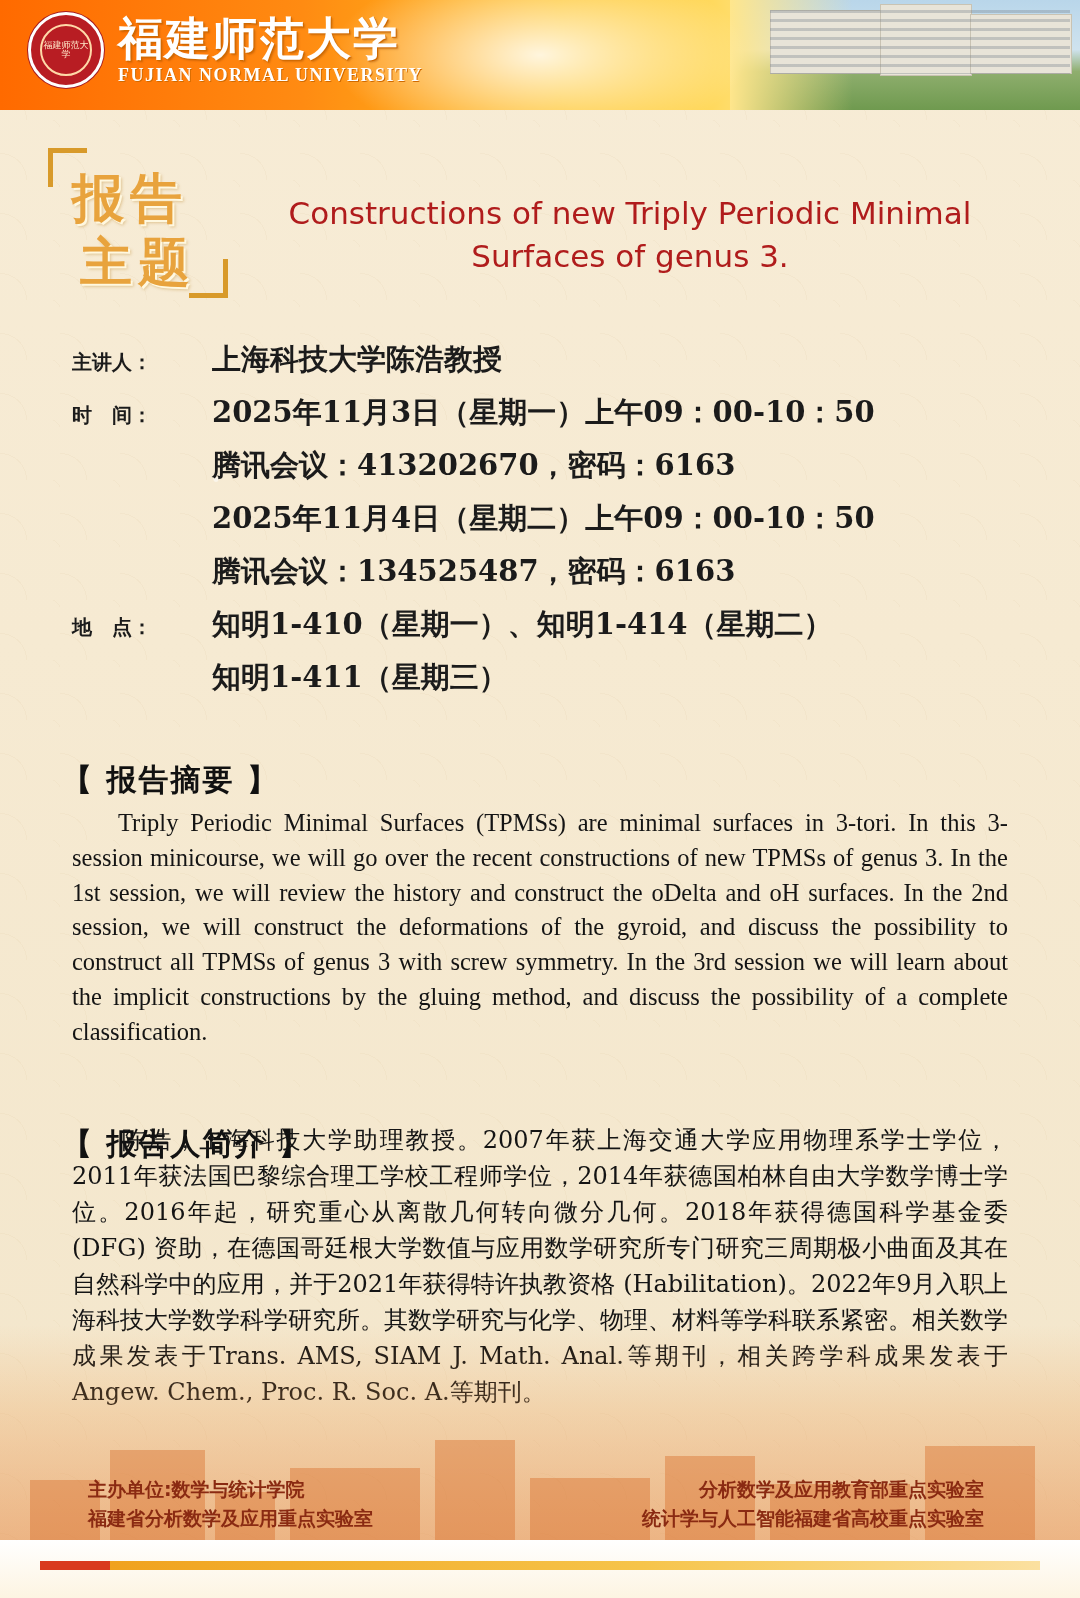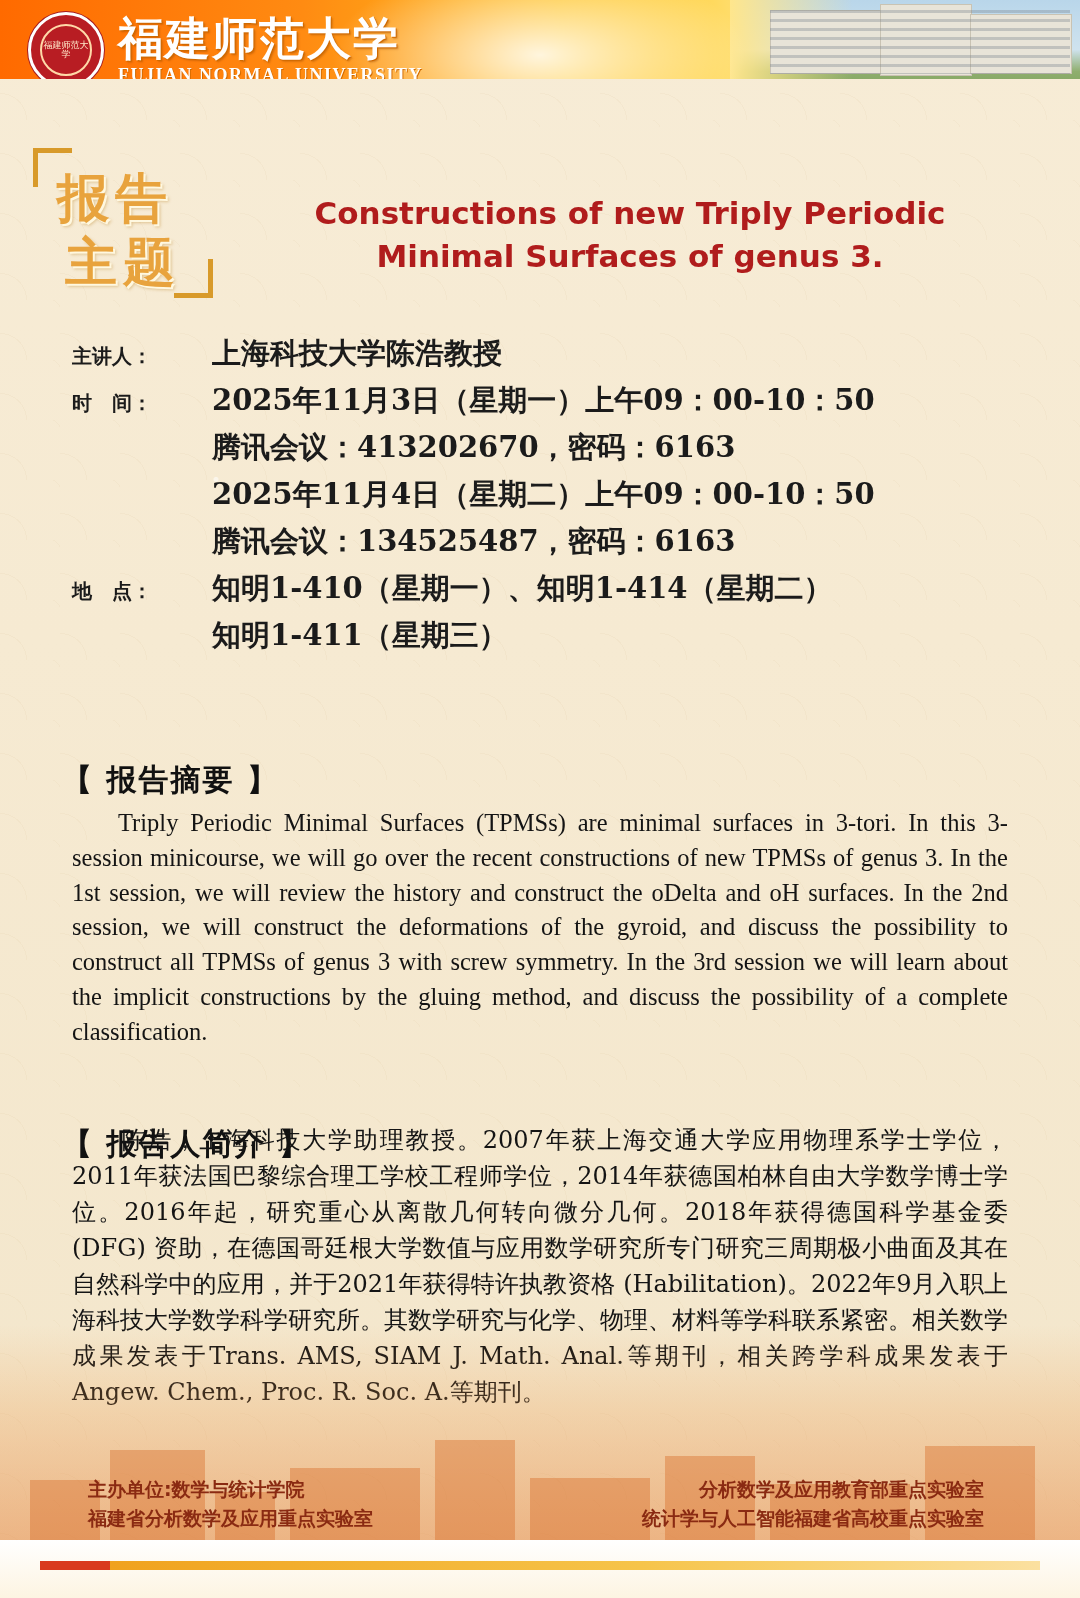--- a/index.html
+++ b/index.html
@@ -29,21 +29,21 @@
     background-image:
       repeating-radial-gradient(circle at 0 60px, transparent 0 26px, rgba(214,186,140,0.18) 26px 27px, transparent 27px 54px);
     background-size: 60px 60px;
     opacity: 0.55;
     pointer-events: none;
   }
 
   
   .header {
     position: relative;
-    height: 79px;
+    height: 110px;
     background: linear-gradient(90deg, #ff6a00 0%, #ff8b12 28%, #ffc21f 52%, #ffd95e 66%, #fff0b0 78%, #e8f0c0 88%, #dfe9c3 100%);
     overflow: hidden;
   }
   .header-photo {
     position: absolute;
     right: 0; top: 0;
     width: 350px; height: 110px;
     background:
       linear-gradient(90deg, rgba(255,230,140,1) 0%, rgba(255,230,140,0) 35%),
       linear-gradient(180deg, #b9d6ea 0%, #cfe3ef 45%, #8fae6e 65%, #6f9a4f 100%);
@@ -112,21 +112,21 @@
     font-weight: bold;
     color: #ffffff;
     letter-spacing: 1.5px;
     text-shadow: 1px 1px 0 #d06a00;
     font-family: "Liberation Serif", serif;
   }
 
   
   .topic-badge {
     position: absolute;
-    left: 33px; top: 148px;
+    left: 48px; top: 148px;
     width: 180px; height: 150px;
   }
   .topic-badge .bracket-tl,
   .topic-badge .bracket-br {
     position: absolute;
     width: 34px; height: 34px;
     border-color: #d89a2a;
   }
   .topic-badge .bracket-tl { left: 0; top: 0; border-left: 5px solid #d89a2a; border-top: 5px solid #d89a2a; }
   .topic-badge .bracket-br { right: 0; bottom: 0; border-right: 5px solid #d89a2a; border-bottom: 5px solid #d89a2a; }
@@ -143,21 +143,21 @@
   .topic-badge .t2 { left: 24px; top: 80px; margin-left: 8px; }
 
   
   .title {
     position: absolute;
     left: 260px; top: 192px;
     width: 740px;
     text-align: center;
     color: #b01c1c;
     font-size: 31px;
-    font-weight: bold;
+    font-weight: normal;
     line-height: 1.38;
     font-family: "DejaVu Sans", sans-serif;
   }
 
   
   .info {
     position: absolute;
     left: 72px; top: 330px;
     width: 940px;
     color: #1b1b1b;
@@ -170,21 +170,21 @@
     font-weight: bold;
     line-height: 1.62;
     white-space: nowrap;
   }
   .info-label {
     width: 140px;
     flex: 0 0 140px;
     font-size: 20px;
     font-weight: bold;
   }
-  .info-value { font-family: "DejaVu Serif", serif; font-weight: bold; }
+  .info-value { font-family: "DejaVu Serif", serif; font-weight: bold; margin-top: 6px; }
   .info-value.cn { font-family: "DejaVu Sans", sans-serif; }
 
   
   .sec-head {
     position: absolute;
     left: 62px;
     font-size: 30px;
     font-weight: bold;
     color: #111;
     font-family: "DejaVu Sans", sans-serif;

